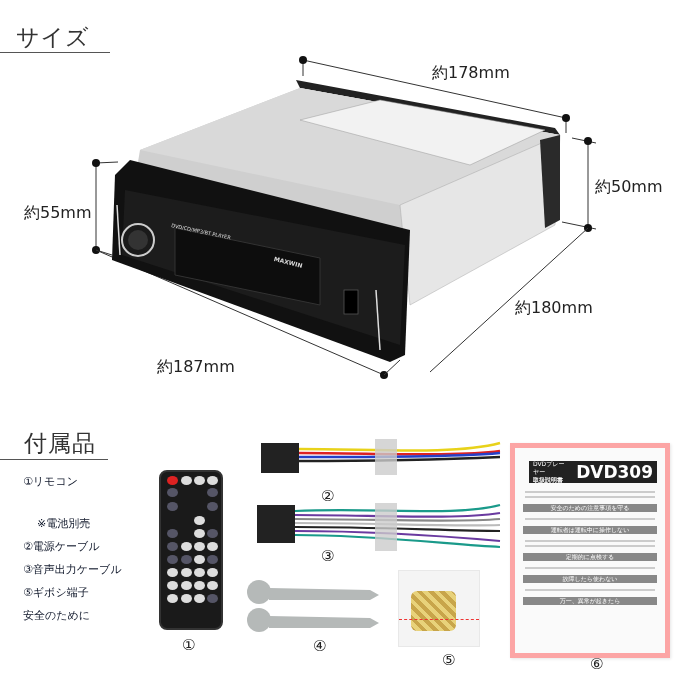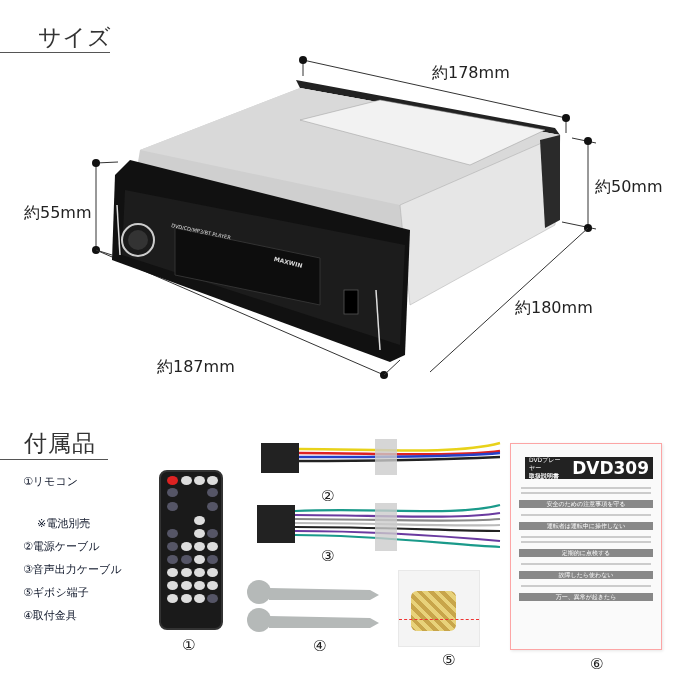--- a/index.html
+++ b/index.html
@@ -3,30 +3,30 @@
 <meta charset="utf-8">
 <style>
   html,body{margin:0;padding:0;background:#fff;}
   body{width:700px;height:700px;position:relative;overflow:hidden;font-family:"DejaVu Sans","Liberation Sans",sans-serif;color:#222;}
   .abs{position:absolute;}
   .section-title{font-size:23px;color:#333;letter-spacing:1px;font-weight:normal;}
   .section-rule{height:0;border-top:1.5px solid #555;}
   .dim{font-size:16px;color:#222;white-space:nowrap;}
   .accessory-item{font-size:11px;color:#0f172a;line-height:23px;white-space:nowrap;}
   .circled{font-size:15px;color:#222;}
-  .manual{background:#fafafa;border:1px solid #fca5a5;box-shadow:1px 1px 3px rgba(0,0,0,0.1);}
+  .manual{background:#fafafa;border:5px solid #fca5a5;box-shadow:1px 1px 3px rgba(0,0,0,0.1);}
   .manual-band{background:#888;color:#fff;font-size:6px;text-align:center;height:8px;line-height:8px;margin:6px 8px;}
   .manual-line{height:2px;background:#ccc;margin:3px 10px;}
   .rbtn{position:absolute;width:11px;height:9px;border-radius:50%;background:#ddd;}
   .rbtn.dark{background:#556;}
 </style>
 </head>
 <body>
 
-<div class="abs section-title" style="left:38px;top:22px;">サイズ</div>
+<div class="abs section-title" style="left:16px;top:22px;">サイズ</div>
 <div class="abs section-rule" style="left:0;top:52px;width:110px;"></div>
 
 <svg class="abs" style="left:0;top:0;" width="700" height="400">
 
   <line x1="303" y1="60" x2="566" y2="118" stroke="#333" stroke-width="1"></line>
   <line x1="303" y1="60" x2="303" y2="76" stroke="#333" stroke-width="1"></line>
   <line x1="566" y1="118" x2="566" y2="133" stroke="#333" stroke-width="1"></line>
   <circle cx="303" cy="60" r="4" fill="#111"></circle>
   <circle cx="566" cy="118" r="4" fill="#111"></circle>
 
@@ -86,21 +86,21 @@
 
 <div class="abs section-title" style="left:24px;top:428px;">付属品</div>
 <div class="abs section-rule" style="left:0;top:459px;width:108px;"></div>
 
 <div class="abs" style="left:23px;top:470px;">
   <div class="accessory-item">①リモコン</div>
   <div class="accessory-item" style="padding-left:14px;margin-top:19px;">※電池別売</div>
   <div class="accessory-item">②電源ケーブル</div>
   <div class="accessory-item">③音声出力ケーブル</div>
   <div class="accessory-item">⑤ギボシ端子</div>
-  <div class="accessory-item">④取付金具</div>
+  <div class="accessory-item">安全のために</div>
 </div>
 
 <div class="abs" style="left:159px;top:470px;width:60px;height:156px;background:#1a1a1a;border-radius:8px;border:2px solid #333;">
   <div class="rbtn" style="left:6px;top:4px;background:#d22;"></div>
   <div class="rbtn" style="left:20px;top:4px;"></div>
   <div class="rbtn" style="left:33px;top:4px;"></div>
   <div class="rbtn" style="left:46px;top:4px;"></div>
   <div class="rbtn dark" style="left:6px;top:16px;"></div>
   <div class="rbtn dark" style="left:46px;top:16px;"></div>
   <div class="rbtn dark" style="left:6px;top:30px;"></div>

